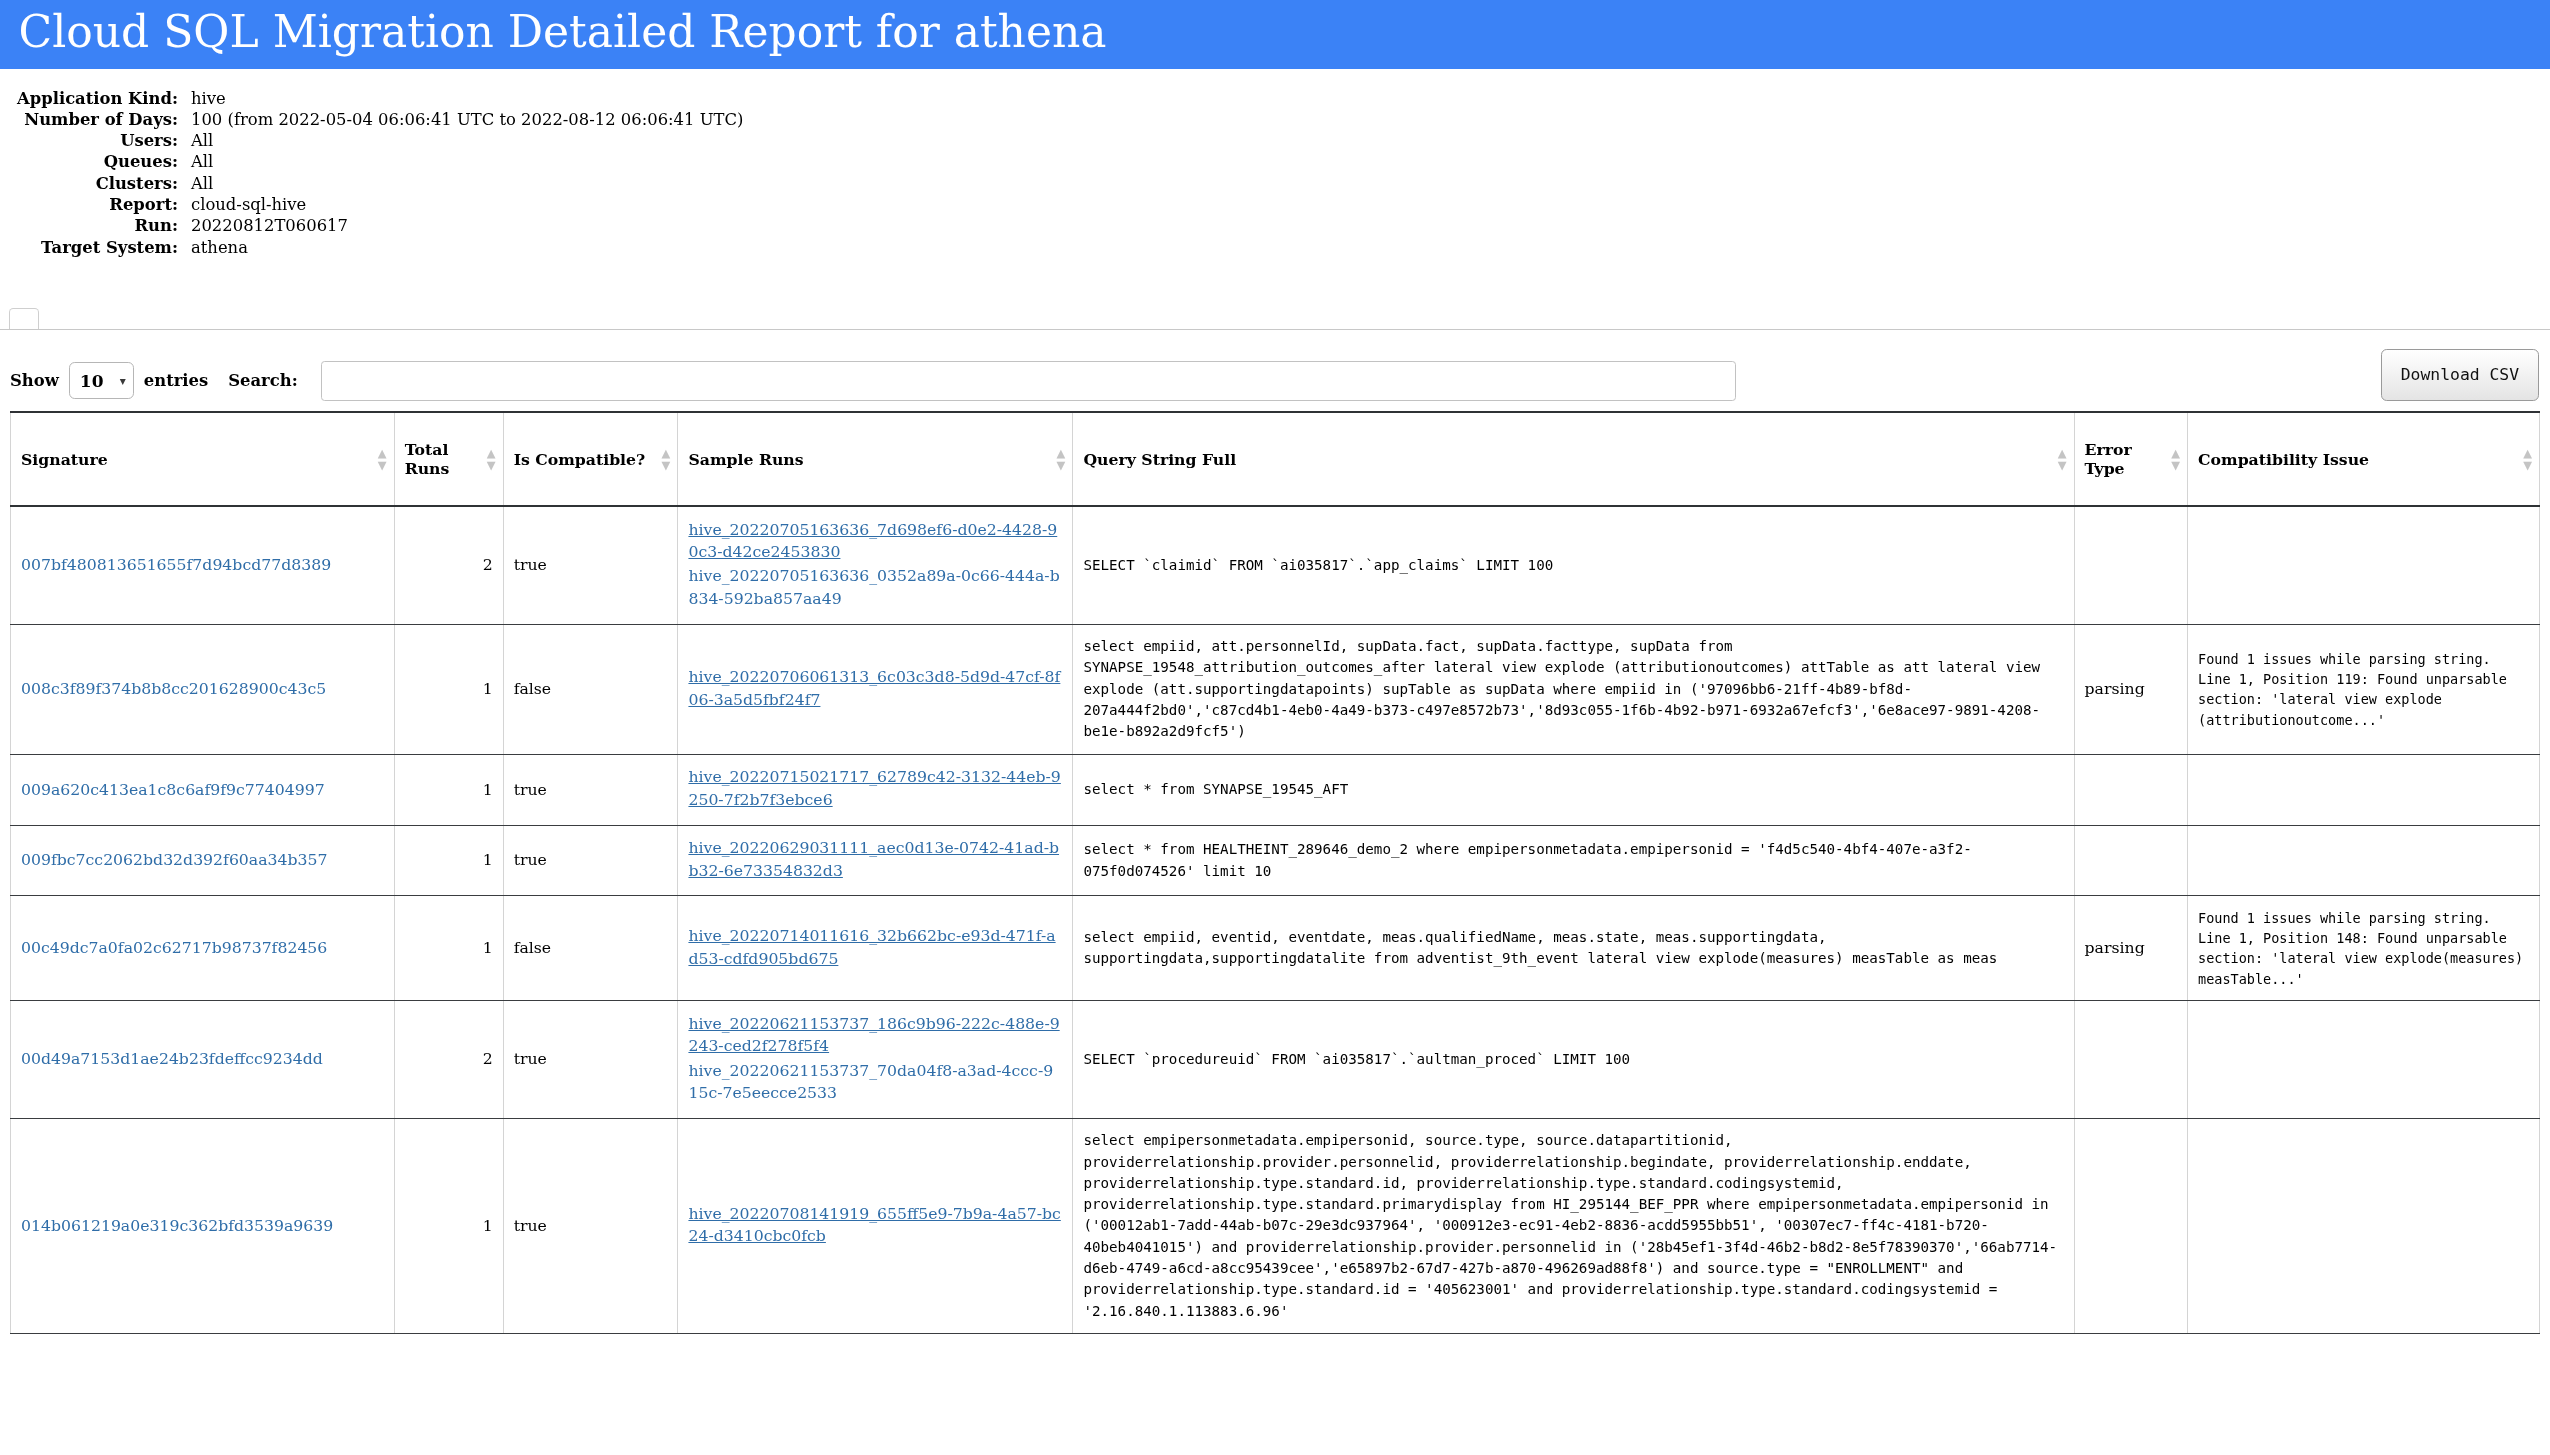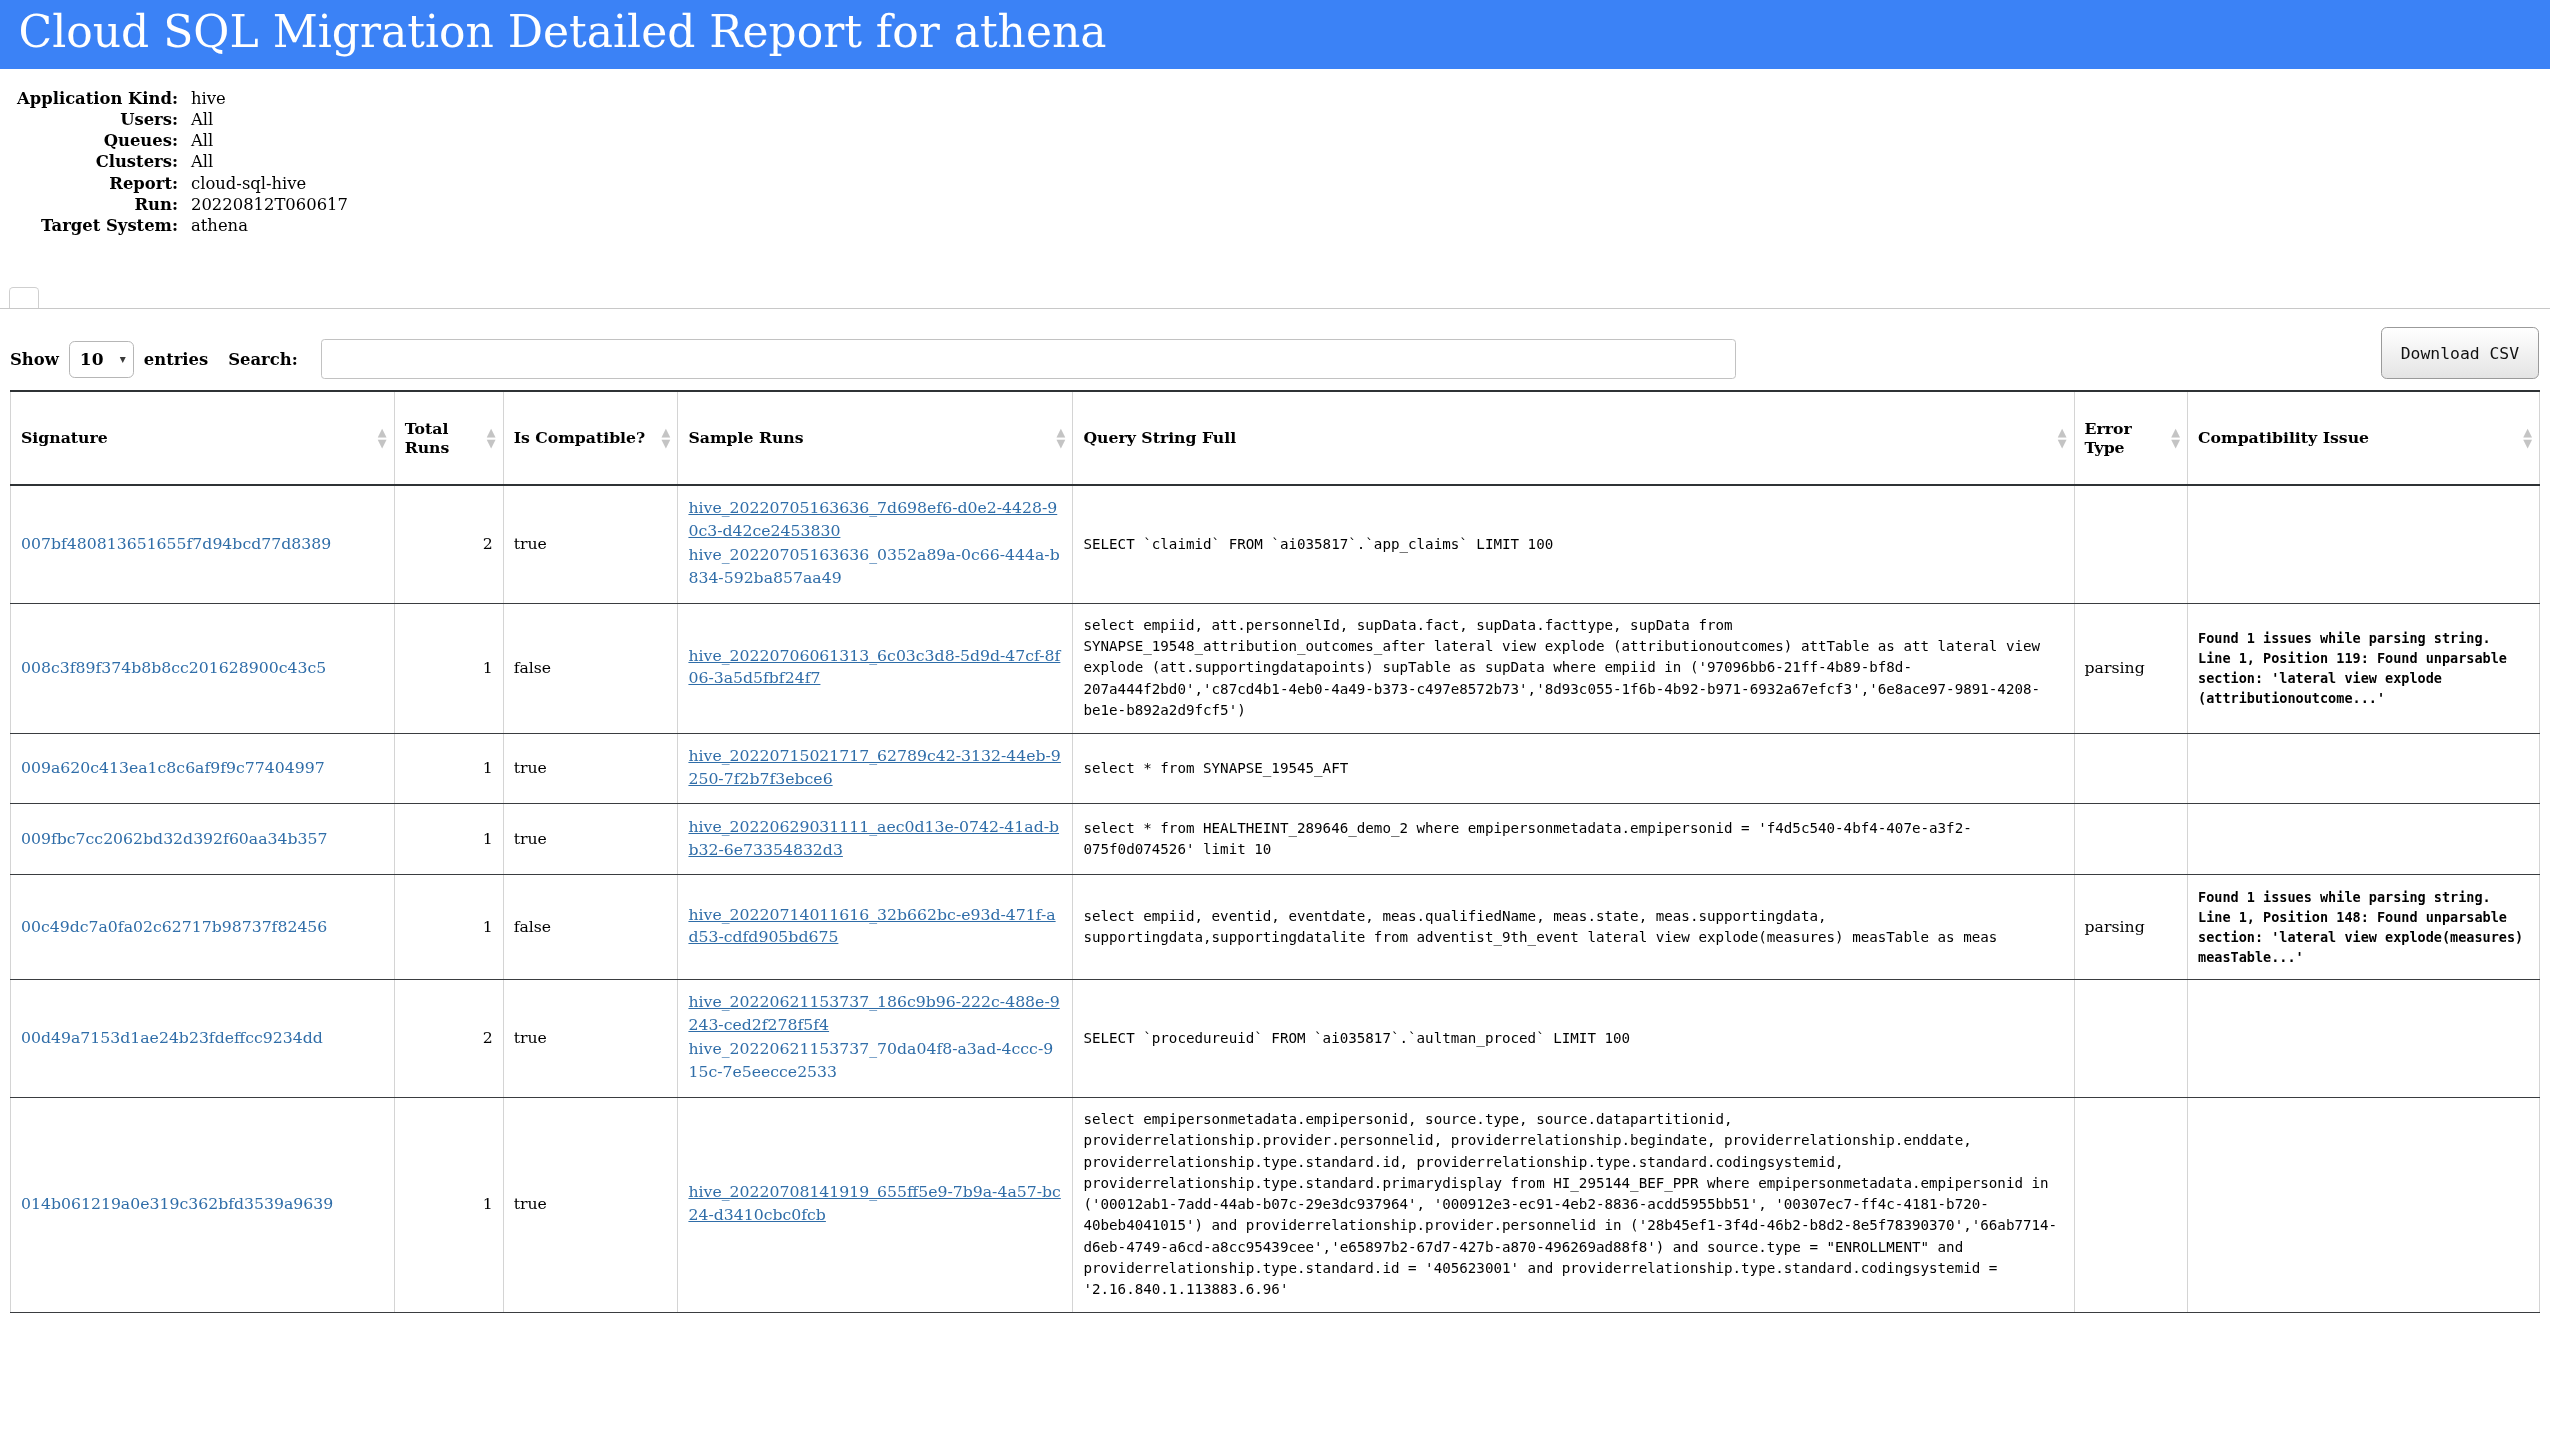--- a/index.html
+++ b/index.html
@@ -223,35 +223,38 @@
     line-height: 1.45;
     margin-bottom: 1.4px;
   }
   .samples a.no-underline { text-decoration: none; }
   .issue-text {
     font-family: "DejaVu Sans Mono", "Liberation Mono", monospace;
     font-size: 13.5px;
     line-height: 1.5;
     white-space: pre-wrap;
     word-break: break-word;
-    font-weight: bold;
   }
   .plain { line-height: 1.45; }
 </style>
 </head>
 <body>
 
 <div class="page-header">
   <h1>Cloud SQL Migration Detailed Report for athena</h1>
 </div>
 
 <div class="meta">
     <div class="meta-row">
       <div class="meta-label">Application Kind:</div>
       <div class="meta-value">hive</div>
+    </div>
+    <div class="meta-row">
+      <div class="meta-label">Number of Days:</div>
+      <div class="meta-value">100 (from 2022-05-04 06:06:41 UTC to 2022-08-12 06:06:41 UTC)</div>
     </div>
     <div class="meta-row">
       <div class="meta-label">Users:</div>
       <div class="meta-value">All</div>
     </div>
     <div class="meta-row">
       <div class="meta-label">Queues:</div>
       <div class="meta-value">All</div>
     </div>
     <div class="meta-row">

